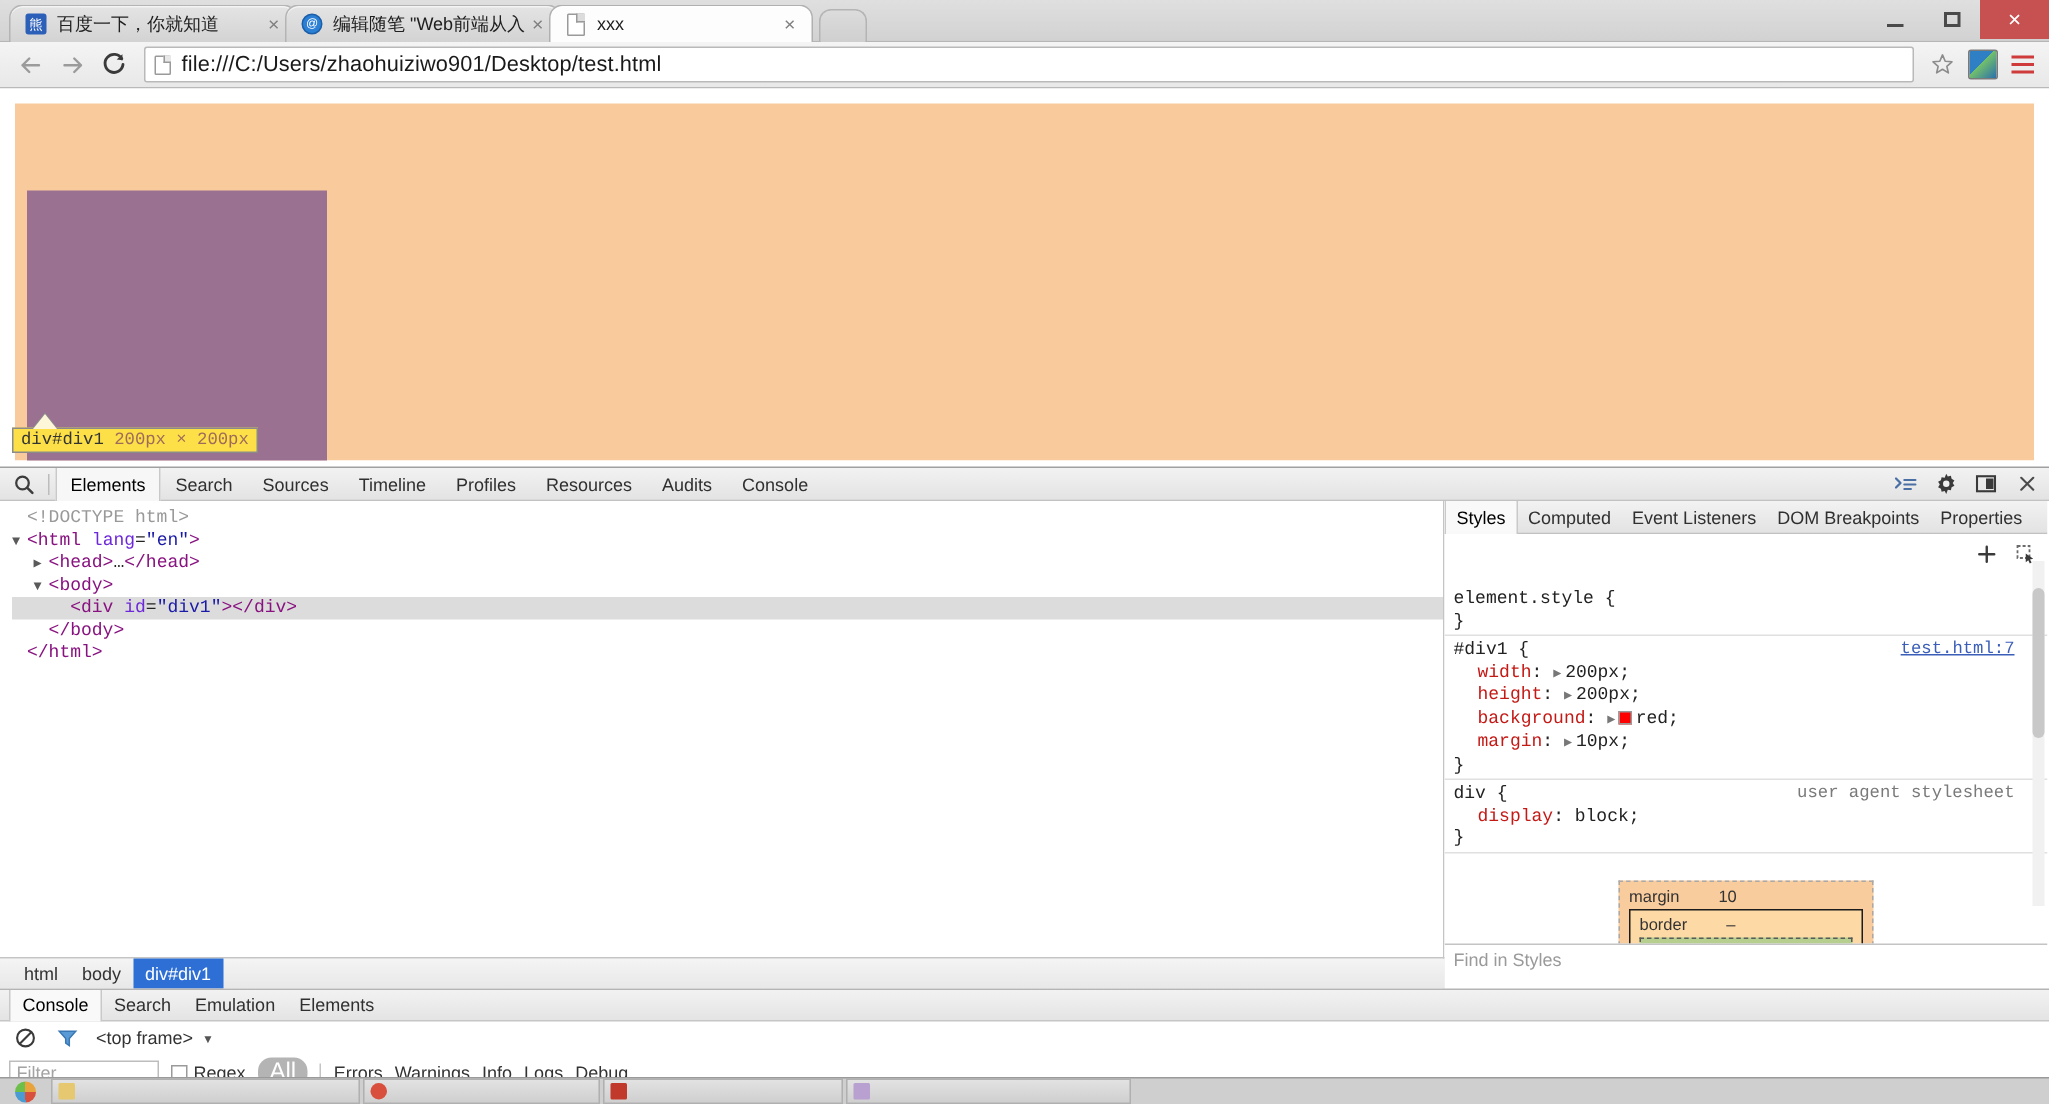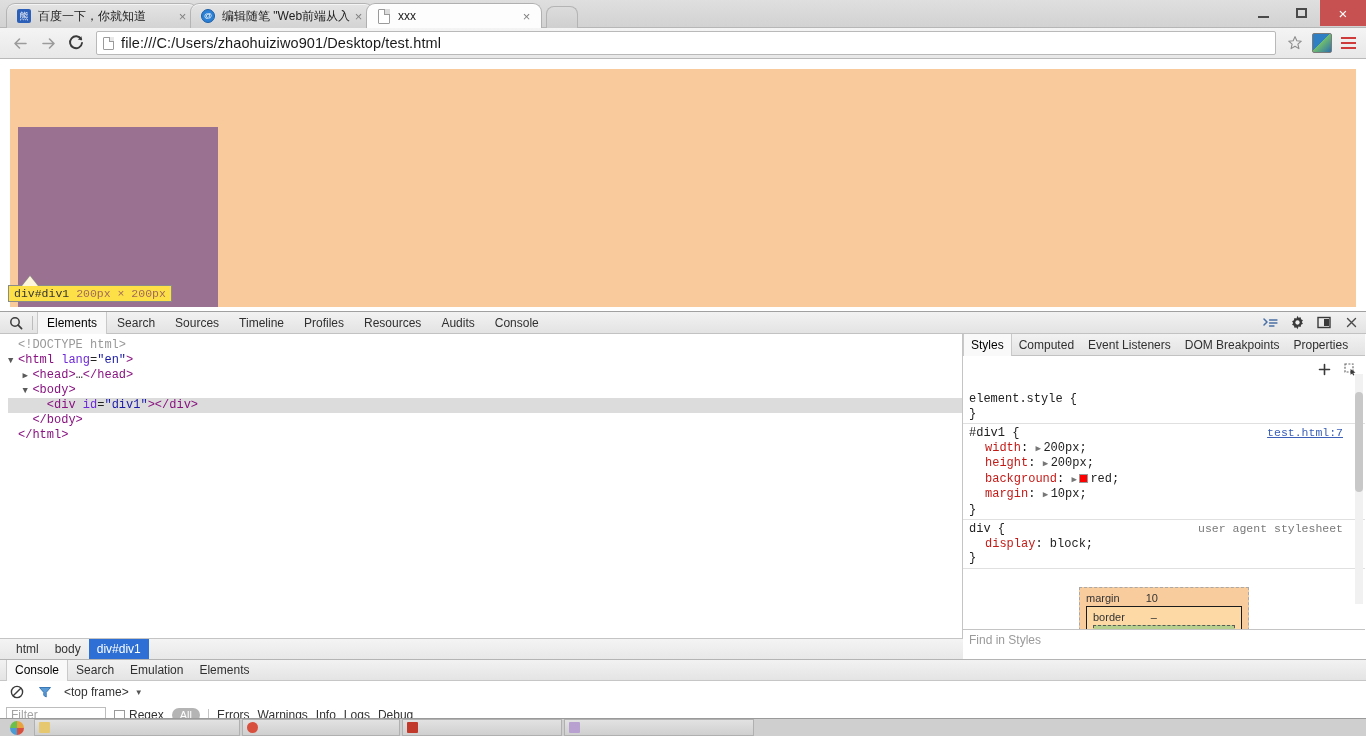--- a/index.html
+++ b/index.html
@@ -238,21 +238,21 @@
   .frame-sel { font-size:12px; color:#333; display:flex; align-items:center; gap:6px; }
   .caret { font-size:8px; color:#555; }
   .dr-filterrow { height:24px; display:flex; align-items:center; gap:8px; padding-left:6px; }
   .filter-input {
     width:100px; height:17px; border:1px solid #bdbdbd; background:#fff;
     font-size:12px; color:#a3a3a3; line-height:15px; padding:0 4px;
   }
   .chk { width:11px;height:11px;border:1px solid #9a9a9a;background:#fff;display:inline-block;
          vertical-align:-1px; }
   .regex-lbl { font-size:12px; color:#333; display:flex; align-items:center; gap:4px; }
-  .pill { background:#b4b4b4; color:#fff; border-radius:9px; padding:1px 8px; font-size:11px; }
+  .pill { background:#b4b4b4; color:#fff; border-radius:9px; padding:1px 8px; font-size:16px; }
   .sep-v { width:1px;height:13px;background:#c4c4c4; }
   .lvl { font-size:12px; color:#333; }
 
   
   .taskbar { position:absolute; left:0; bottom:0; width:1366px; height:18px;
              background:#cfcfcf; border-top:1px solid #9a9a9a; display:flex; align-items:center; }
   .tb-start { width:34px; height:18px; display:flex; align-items:center; justify-content:center; }
   .tb-orb { width:14px;height:14px;border-radius:50%;
             background: conic-gradient(#e8a33d 0 25%, #d94f3d 0 50%, #4a9ad4 0 75%, #6dbf4b 0 100%); }
   .tb-item { height:17px; margin-right:2px; background:linear-gradient(#e2e2e2,#cfcfcf);

